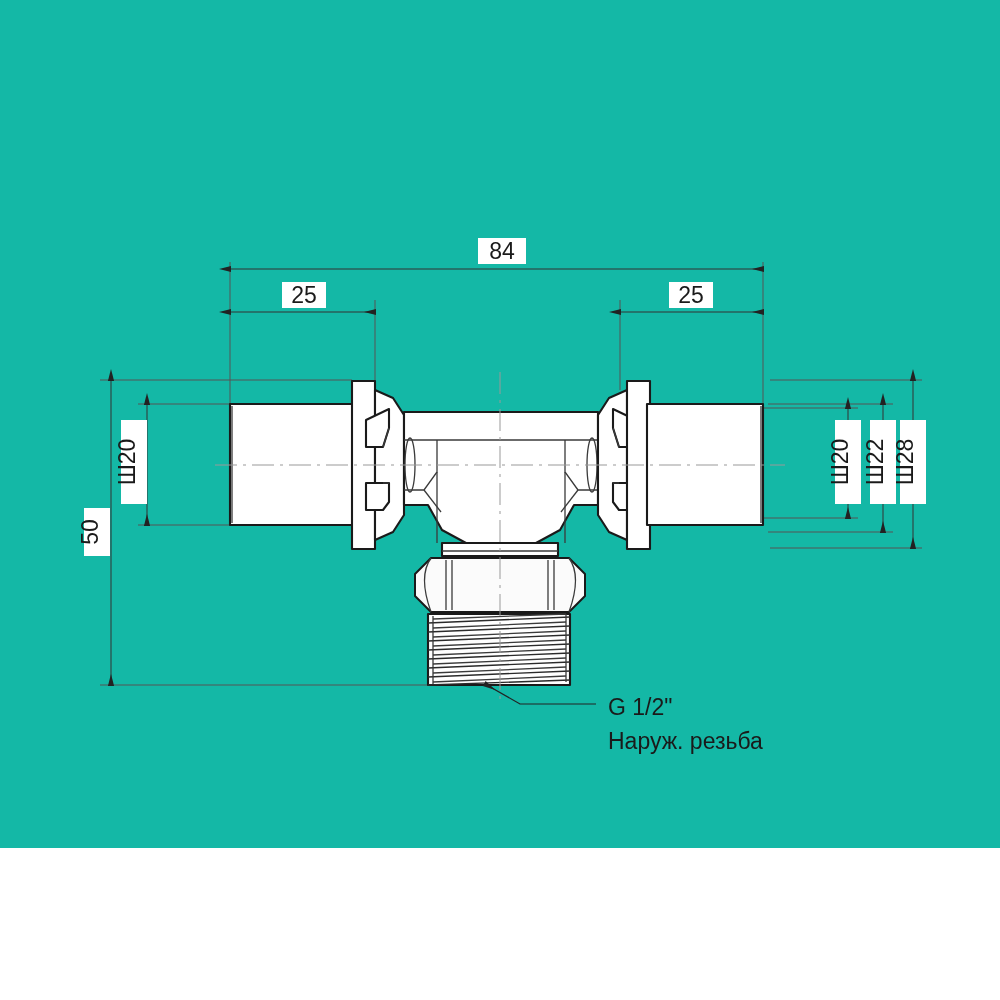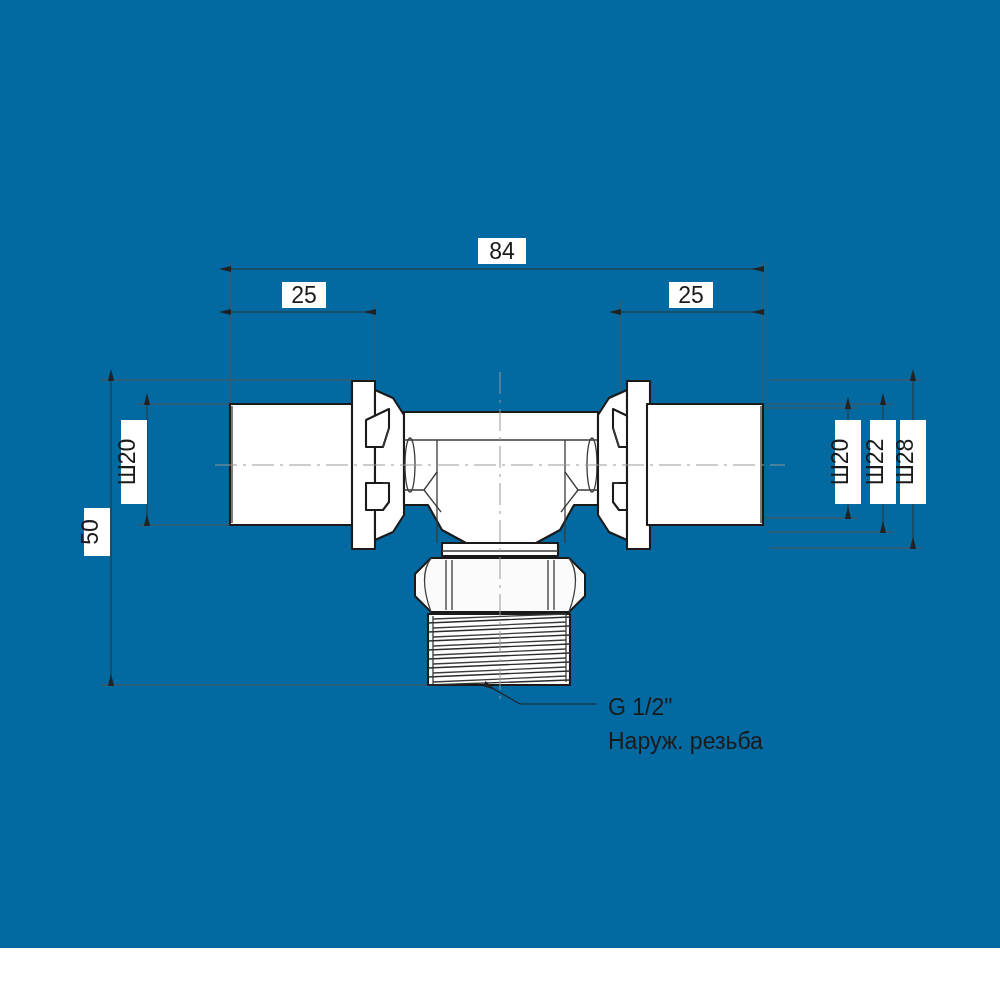--- a/index.html
+++ b/index.html
@@ -7,22 +7,22 @@
     margin: 0;
     padding: 0;
     background: #ffffff;
   }
   body {
     font-family: "Liberation Sans", sans-serif;
   }
   #drawing-page {
     position: relative;
     width: 1000px;
-    height: 948px;
-    background: #0369a1;
+    height: 848px;
+    background: #14b8a6;
     overflow: hidden;
   }
   #drawing-svg {
     position: absolute;
     left: 0;
     top: 0;
     width: 1000px;
     height: 1000px;
   }
   .dim-text {

